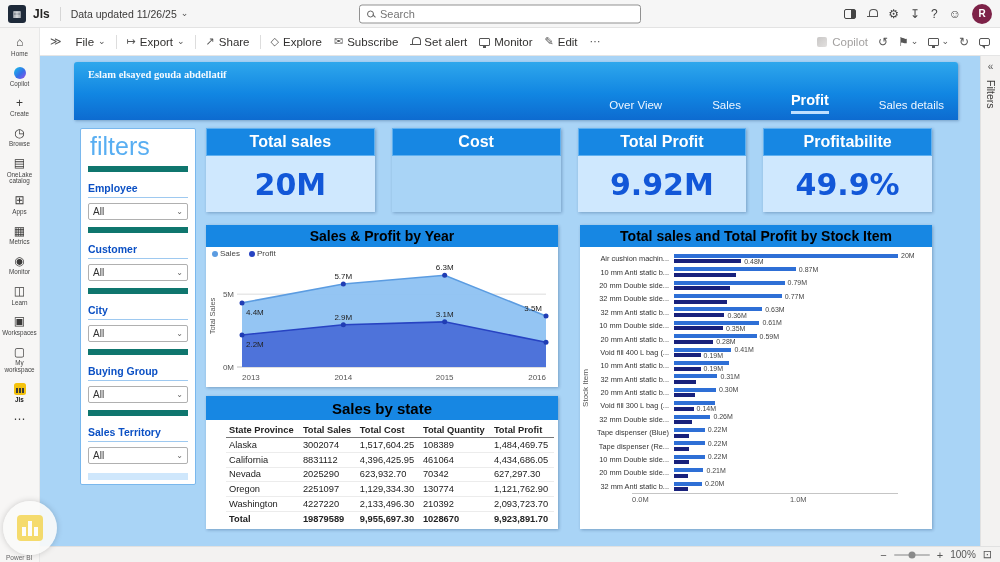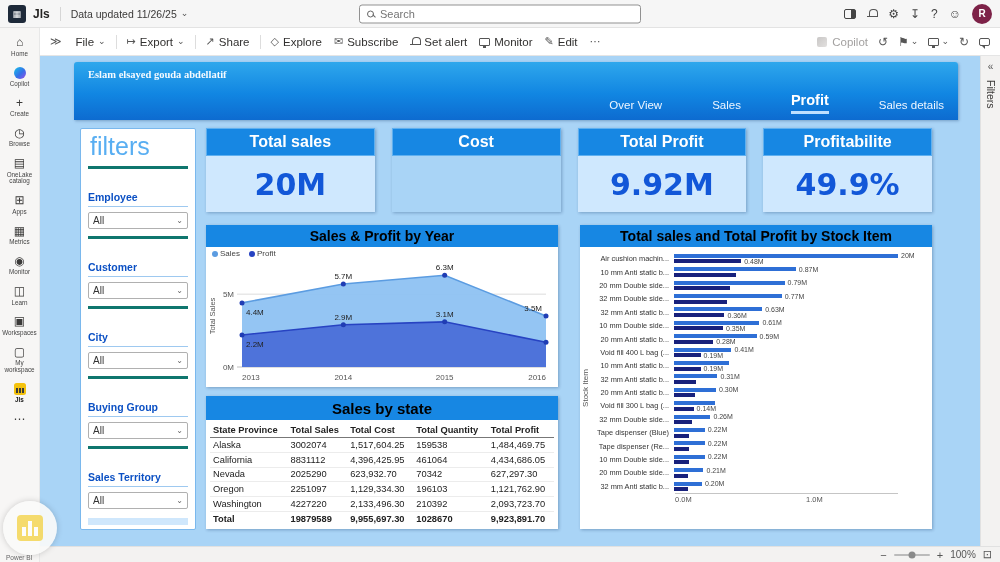--- a/index.html
+++ b/index.html
@@ -72,21 +72,21 @@
   .rpt-author{position:absolute;left:14px;top:7px;font-family:"Liberation Serif",serif;font-size:10.5px;font-weight:bold;color:#f4faff}
   .rpt-title{position:absolute;left:14px;top:22px;font-size:22px;font-weight:bold;text-shadow:1px 1px 2px rgba(0,0,0,.25);letter-spacing:.2px}
   #rpt-tabs{position:absolute;right:14px;bottom:6px;display:flex;align-items:flex-end;gap:50px}
   .rpt-tab{font-size:11.5px;color:#eef6ff;cursor:pointer;padding-bottom:3px}
   .rpt-tab.active{font-size:14.5px;font-weight:bold;color:#fff;border-bottom:3px solid #bfe0ff}
   #report-body{display:flex;gap:10px;padding:8px 26px 0 6px}
 
   
   #filters-card{width:116px;background:#fff;border:1px solid #7ab8ed;border-radius:2px;padding:3px 7px 4px 7px;align-self:flex-start;flex-shrink:0}
   .filters-title{font-size:25px;color:#58aef2;margin:0 0 5px 2px;font-weight:normal}
-  .filter-sec{border-top:3px solid #0f766e;padding-top:22px;margin-bottom:7px}
+  .filter-sec{border-top:6px solid #0f766e;padding-top:10px;margin-bottom:7px}
   .filter-sec:last-child{margin-bottom:0;border-bottom:7px solid #cfe7fc;padding-bottom:9px}
   .filter-label{font-size:10.5px;font-weight:bold;color:#0b50c4;border-bottom:1px solid #9ec9f0;padding-bottom:3px;margin-bottom:5px}
   .filter-dd{display:flex;align-items:center;justify-content:space-between;border:1px solid #b0b0b0;border-radius:2px;height:17px;padding:0 4px;font-size:10px;color:#333;background:#fff;cursor:pointer}
   .dd-chev{font-size:8px;color:#666}
 
   
   #content{flex:1;display:flex;flex-direction:column;min-width:0}
   #kpi-row{display:flex;gap:17px;margin-bottom:13px}
   .kpi-card{flex:1;box-shadow:1px 1px 3px rgba(0,40,90,.3);cursor:pointer}
   .kpi-title{height:28px;background:#1787e3;border:1px solid #5fb0f0;color:#fff;font-size:16px;font-weight:bold;display:flex;align-items:center;justify-content:center}
@@ -101,38 +101,38 @@
   
   #line-area{background:#fff;height:140px;position:relative}
   #lc-legend{position:absolute;top:2px;left:6px;display:flex;gap:9px;font-size:8px;color:#444;align-items:center}
   .lc-leg-item{display:flex;align-items:center}
   .lc-dot{width:6px;height:6px;border-radius:50%;display:inline-block;margin-right:2px}
   .lc-lab{font-size:8px;fill:#222}
   .lc-tick{font-size:8px;fill:#555}
   .lc-axis-title{font-size:7.5px;fill:#555}
 
   
-  #state-table-wrap{background:#fff;padding:2px 4px 3px 4px}
+  #state-table-wrap{background:#fff;padding:2px 4px 3px 20px}
   #state-table{width:100%;border-collapse:collapse;font-size:9.3px;color:#222}
   #state-table th{font-weight:bold;text-align:left;padding:2.5px 3px;border-bottom:1px solid #777;white-space:nowrap}
   #state-table td{padding:1.9px 3px;border-bottom:1px solid #ececec;white-space:nowrap}
   #state-table tr.total td{font-weight:bold;border-top:1px solid #999;border-bottom:none}
 
   
   #bar-area{background:#fff;height:282px;position:relative;padding:5px 4px 2px 12px}
   .bc-ytitle{position:absolute;left:1px;top:50%;transform:translateY(-50%) rotate(180deg);writing-mode:vertical-rl;font-size:8px;color:#555}
   .bc-row{display:flex;align-items:center;height:13.4px}
   .bc-label{width:82px;font-size:7.4px;color:#333;text-align:right;padding-right:5px;white-space:nowrap;overflow:hidden;flex-shrink:0}
   .bc-bars{flex:1;margin-right:30px;display:flex;flex-direction:column;gap:1px;min-width:0}
   .bc-line{display:flex;align-items:center;height:4.6px;overflow:visible}
   .bc-bar{height:4px;flex-shrink:0}
   .bc-bar.sales{background:#2e6fd6}
   .bc-bar.profit{background:#18217c}
   .bc-val{font-size:7px;color:#444;margin-left:3px;white-space:nowrap}
-  #bar-axis{position:relative;margin-left:83px;margin-right:30px;border-top:1px solid #c5c5c5;height:12px;font-size:7.5px;color:#555}
+  #bar-axis{position:relative;margin-left:40px;margin-right:30px;border-top:1px solid #c5c5c5;height:12px;font-size:7.5px;color:#555}
   #bar-axis .t0{position:absolute;left:0;top:1px}
   #bar-axis .t1{position:absolute;top:1px;transform:translateX(-50%)}
 
   
   #watermark{position:absolute;left:3px;bottom:7px;width:54px;height:54px;border-radius:50%;background:rgba(250,250,248,.92);box-shadow:0 0 6px rgba(0,0,0,.18);display:flex;align-items:center;justify-content:center;z-index:50;pointer-events:none}
   .pbi-logo{width:26px;height:26px;border-radius:4px;background:#f2c811;opacity:.6;position:relative}
   .pbi-logo::before{content:"";position:absolute;left:5px;bottom:5px;width:4px;height:9px;background:#fff;box-shadow:12px 0 0 #fff}
   .pbi-logo::after{content:"";position:absolute;left:11px;bottom:5px;width:4px;height:15px;background:#fff}
   #pbi-label{position:absolute;left:6px;bottom:1px;font-size:6.5px;color:#666;z-index:51}
 </style>
@@ -442,42 +442,42 @@
                               <th>Total Cost</th>
                               <th>Total Quantity</th>
                               <th>Total Profit</th>
                             </tr>
                           </thead>
                         <tbody id="state-tbody">
                             <tr>
                               <td>Alaska</td>
                               <td>3002074</td>
                               <td>1,517,604.25</td>
-                              <td>159538</td>
+                              <td>108389</td>
                               <td>1,484,469.75</td>
                             </tr>
                             <tr>
                               <td>California</td>
                               <td>8831112</td>
                               <td>4,396,425.95</td>
                               <td>461064</td>
                               <td>4,434,686.05</td>
                             </tr>
                             <tr>
                               <td>Nevada</td>
                               <td>2025290</td>
                               <td>623,932.70</td>
                               <td>70342</td>
                               <td>627,297.30</td>
                             </tr>
                             <tr>
                               <td>Oregon</td>
                               <td>2251097</td>
                               <td>1,129,334.30</td>
-                              <td>196103</td>
+                              <td>130774</td>
                               <td>1,121,762.90</td>
                             </tr>
                             <tr>
                               <td>Washington</td>
                               <td>4227220</td>
                               <td>2,133,496.30</td>
                               <td>210392</td>
                               <td>2,093,723.70</td>
                             </tr>
                             <tr class="total">

